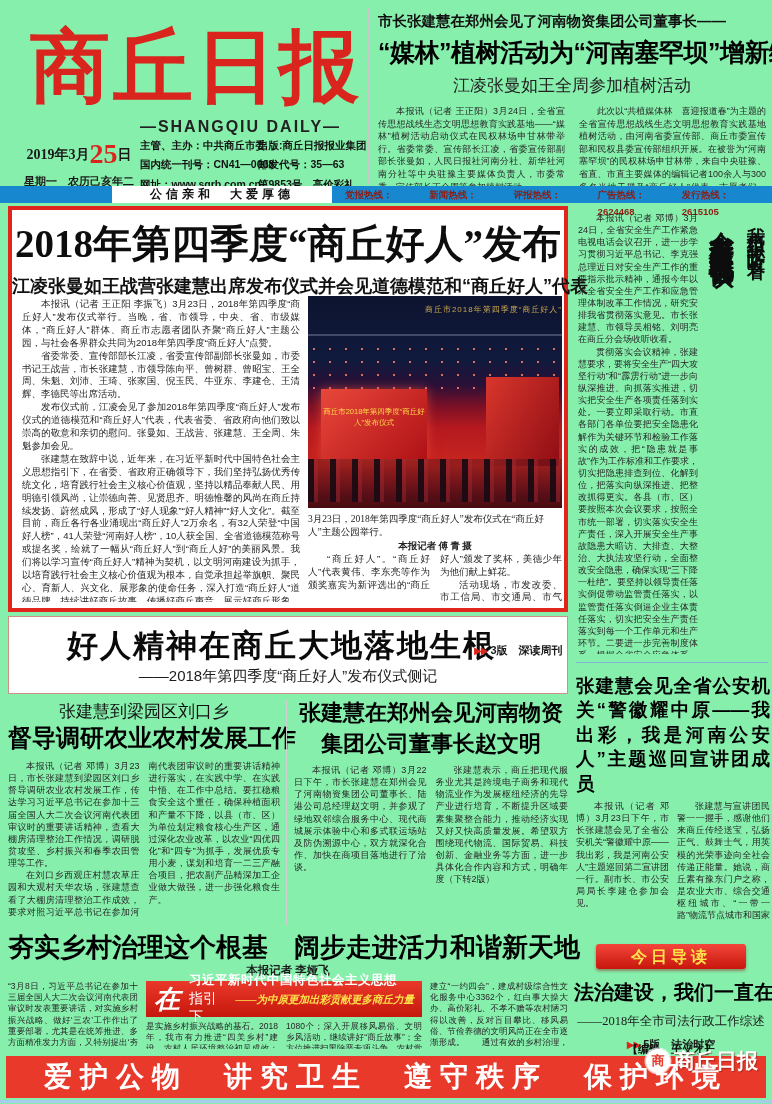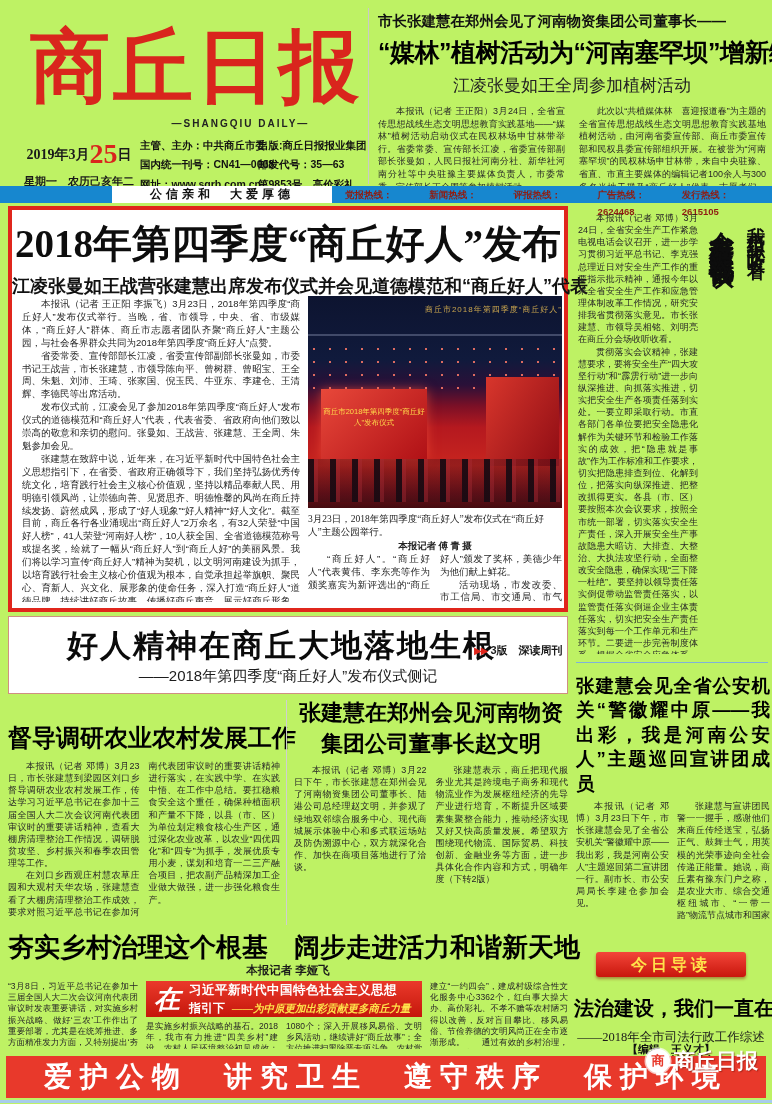--- a/index.html
+++ b/index.html
@@ -1,26 +1,26 @@
 <!DOCTYPE html>
 <html><head>
 <meta charset="utf-8">
 <style>
   *{margin:0;padding:0;box-sizing:border-box}
   html,body{background:#e9e9e7}
   body{font-family:"Liberation Sans","DejaVu Sans",sans-serif;color:#1a1a1a}
-  .page{position:relative;width:772px;height:1104px;margin:0 auto;background:#bef264;overflow:hidden}
+  .page{position:relative;width:772px;height:1104px;margin:0 auto;background:#86efac;overflow:hidden}
   .abs{position:absolute}
   .jtext{text-align:justify;overflow:hidden;color:#262626}
   .jtext p{text-indent:2em;margin:0}
 
   
   .mast-title{left:30px;top:22px;font-size:80px;line-height:1.1;font-weight:900;color:#d9251d;
     font-family:"DejaVu Serif","Liberation Serif",serif;letter-spacing:3px;white-space:nowrap}
-  .mast-sub{left:118px;top:118px;width:245px;text-align:center;font-size:10px;letter-spacing:2px;color:#222;font-weight:600}
+  .mast-sub{left:118px;top:118px;width:245px;text-align:center;font-size:16px;letter-spacing:2px;color:#222;font-weight:600}
   .date-block{left:20px;top:140px;width:118px;text-align:center}
   .date-line1{font-size:14px;font-weight:700;font-family:"Liberation Serif",serif}
   .date-day{font-size:28px;color:#d9251d;font-weight:900;vertical-align:-4px;line-height:1}
   .date-line2{font-size:11px;margin-top:6px;font-weight:600}
   .info-col{top:136px;font-size:10.5px;line-height:1.85;font-weight:700;color:#111;white-space:nowrap}
   .header-vline{left:368px;top:8px;width:1px;height:176px;background:#c9c9c9}
 
   
   .tr-art{left:378px;top:12px;width:388px}
   .tr-kicker{font-size:14.5px;font-weight:800;color:#111}
@@ -92,30 +92,30 @@
   
   .bot-headline{left:8px;top:930px;width:560px;text-align:center;font-size:26px;font-weight:900;color:#000;white-space:nowrap}
   .bot-byline{left:8px;top:963px;width:560px;text-align:center;font-size:11.5px;font-weight:800}
   .bot-col1{left:8px;top:981px;width:130px;height:68px;font-size:8.5px;line-height:1.32}
   .bot-banner{left:146px;top:981px;width:276px;height:36px;background:linear-gradient(180deg,#ea392b,#c5170b);
     display:flex;align-items:center;padding:2px 8px;color:#fff}
   .banner-zai{font-size:26px;font-weight:900;font-style:italic;font-family:"Liberation Serif",serif;margin-right:9px}
   .banner-right{flex:1}
   .banner-l1{font-size:12.5px;font-weight:900;letter-spacing:0.5px;white-space:nowrap}
   .banner-l2{display:flex;align-items:baseline;margin-top:1px}
-  .banner-zhi{font-size:12px;font-weight:700}
+  .banner-zhi{font-size:14px;font-weight:400}
   .banner-tag{margin-left:7px;color:#ffe24a;font-style:italic;font-weight:800;font-size:10.5px;white-space:nowrap;
     font-family:"Liberation Serif",serif}
   .bot-col2{left:146px;top:1021px;width:132px;height:28px;font-size:8.5px;line-height:1.32}
   .bot-col3{left:286px;top:1021px;width:136px;height:28px;font-size:8.5px;line-height:1.32}
   .bot-col4{left:430px;top:981px;width:138px;height:68px;font-size:8.5px;line-height:1.32}
 
   
   .daodu{left:574px;top:934px;width:194px;height:104px}
-  .ribbon{width:150px;margin:18px auto;height:25px;background:linear-gradient(180deg,#f3463a,#c8160c);
+  .ribbon{width:150px;margin:10px auto;height:25px;background:linear-gradient(180deg,#f3463a,#c8160c);
     color:#ffe24a;font-weight:900;font-size:16px;text-align:center;line-height:25px;letter-spacing:4px;
     border-radius:3px;box-shadow:0 2px 3px rgba(140,20,10,.45);position:relative}
   .ribbon::before,.ribbon::after{content:"";position:absolute;top:5px;width:18px;height:15px;background:#b2140b;z-index:-1}
   .ribbon::before{left:-12px;transform:skewY(-8deg)}
   .ribbon::after{right:-12px;transform:skewY(8deg)}
   .daodu-headline{margin-top:9px;text-align:center;font-size:20px;font-weight:900;color:#000;
     font-family:"Liberation Serif",serif;white-space:nowrap}
   .daodu-sub{margin-top:7px;text-align:center;font-size:12.5px;color:#1a1a1a;font-family:"Liberation Serif",serif}
   .daodu-ref{margin-top:7px;text-align:center;font-size:11px;font-weight:800}
   .editor-line{left:574px;top:1042px;width:194px;text-align:center;font-size:11px;font-weight:800;color:#111}
@@ -227,20 +227,21 @@
     <p>本报讯（记者 邓博）3月23日下午，市长张建慧会见了全省公安机关“警徽耀中原——我出彩，我是河南公安人”主题巡回第二宣讲团一行。副市长、市公安局局长李建仓参加会见。</p>
     <p>张建慧与宣讲团民警一一握手，感谢他们来商丘传经送宝，弘扬正气、鼓舞士气，用英模的光荣事迹向全社会传递正能量。她说，商丘素有豫东门户之称，是农业大市、综合交通枢纽城市、“一带一路”物流节点城市和国家历史文化名城。近年来，在省公安厅的关心支持和全市广大公安民警的艰辛努力下，商丘社会大局稳定、治安环境持续好转，实现了经济社会又好又快高质量跨越发展，人民群众的安全感不断提升。去年我市主要经济增长指标取得了全省八项第一、七项前三的好成绩。希望宣讲团在商丘讲好英雄故事，进一步激发我市广大公安民警和干部群众的奉献精神，激发社会活力、凝聚发展合力，着力营造和谐稳定的发展环境，为推进经济高质量发展、加快实现中原更加出彩贡献力量。</p>
   </div>
 
   <div class="abs haoren-box">
     <div class="haoren-headline">好人精神在商丘大地落地生根</div>
     <div class="haoren-ref"><span class="red-arrows">▶▶</span><span>3版　深读周刊</span></div>
     <div class="haoren-sub">——2018年第四季度“商丘好人”发布仪式侧记</div>
   </div>
 
+  <div class="abs midl-kicker">张建慧到梁园区刘口乡</div>
   <div class="abs midl-headline">督导调研农业农村发展工作</div>
   <div class="abs midl-body jtext">
     <p>本报讯（记者 邓博）3月23日，市长张建慧到梁园区刘口乡督导调研农业农村发展工作，传达学习习近平总书记在参加十三届全国人大二次会议河南代表团审议时的重要讲话精神，查看大棚房清理整治工作情况，调研脱贫攻坚、乡村振兴和春季农田管理等工作。</p>
     <p>在刘口乡西观庄村慧农草庄园和大观村天华农场，张建慧查看了大棚房清理整治工作成效，要求对照习近平总书记在参加河南代表团审议时的重要讲话精神进行落实，在实践中学、在实践中悟、在工作中总结。要扛稳粮食安全这个重任，确保种植面积和产量不下降，以县（市、区）为单位划定粮食核心生产区，通过深化农业改革，以农业“四优四化”和“四专”为抓手，发展优质专用小麦，谋划和培育一二三产融合项目，把农副产品精深加工企业做大做强，进一步强化粮食生产。</p>
   </div>
   <div class="abs mid-vline"></div>
 
   <div class="abs midr-headline">张建慧在郑州会见河南物资集团公司董事长赵文明</div>
   <div class="abs midr-body jtext">
     <p>本报讯（记者 邓博）3月22日下午，市长张建慧在郑州会见了河南物资集团公司董事长、陆港公司总经理赵文明，并参观了绿地双邻综合服务中心、现代商城展示体验中心和多式联运场站及防伪溯源中心，双方就深化合作、加快在商项目落地进行了洽谈。</p>

